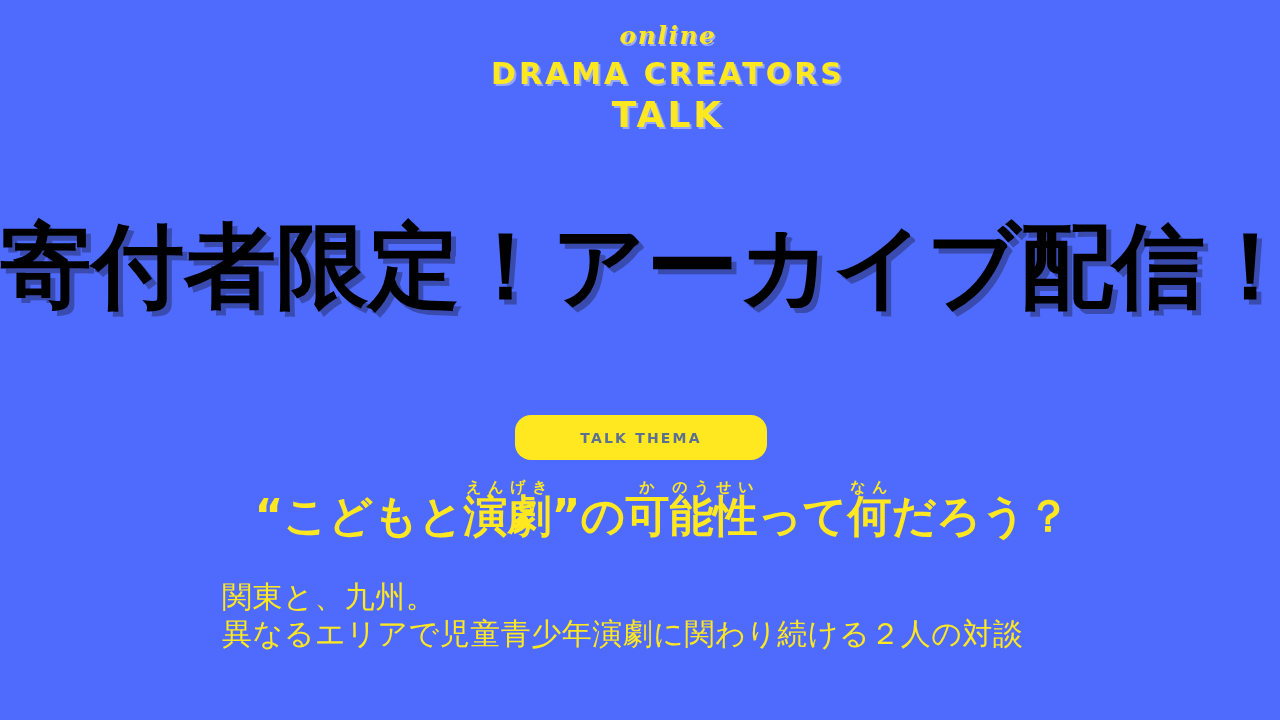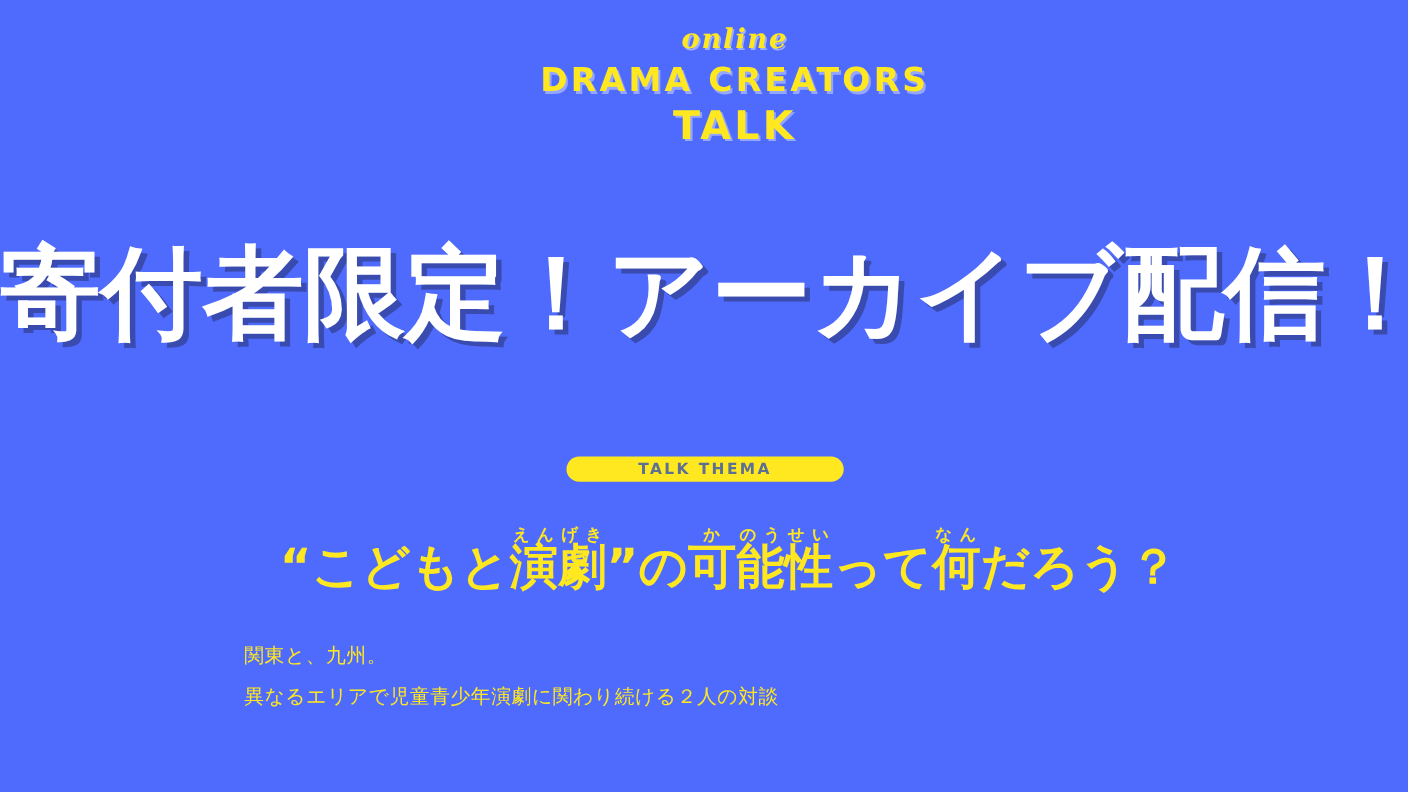--- a/index.html
+++ b/index.html
@@ -71,33 +71,33 @@
     position: absolute;
     top: 212px;
     left: 0;
     width: 1086px;
     text-align: left;
     font-family: "DejaVu Sans", "Liberation Sans", sans-serif;
     font-weight: 700;
     font-size: 92px;
     line-height: 110px;
     letter-spacing: 0px;
-    color: #ffffff;
+    color: #000000;
     text-shadow: 5px 5px 0 rgba(40,50,110,0.55);
     white-space: nowrap;
     user-select: none;
   }
 
   
   .thema-pill {
     position: absolute;
     left: 515px;
     top: 415px;
     width: 252px;
-    height: 23px;
+    height: 45px;
     background: #ffe81f;
     border-radius: 16px;
     display: flex;
     align-items: center;
     justify-content: center;
     user-select: none;
   }
   .thema-pill-label {
     font-family: "DejaVu Sans", "Liberation Sans", sans-serif;
     font-weight: 700;
@@ -138,21 +138,21 @@
   }
 
   
   .desc {
     position: absolute;
     left: 222px;
     top: 578px;
     color: #ffe81f;
     font-family: "DejaVu Sans", "Liberation Sans", sans-serif;
     font-weight: 400;
-    font-size: 18px;
+    font-size: 30px;
     line-height: 37px;
     letter-spacing: 0.5px;
     user-select: none;
   }
   .desc-line {
     display: block;
     white-space: nowrap;
   }
 </style>
 </head>

